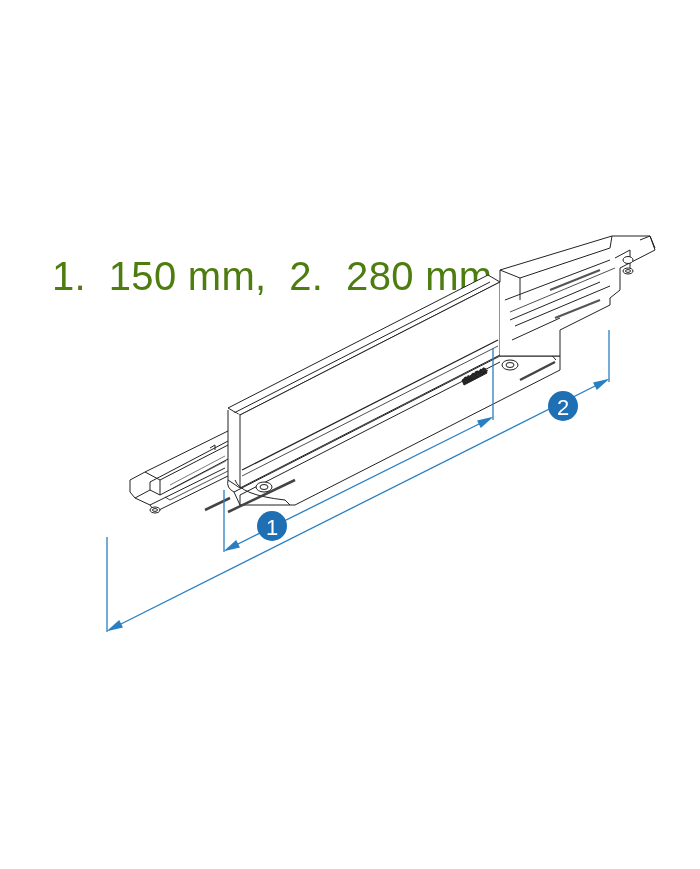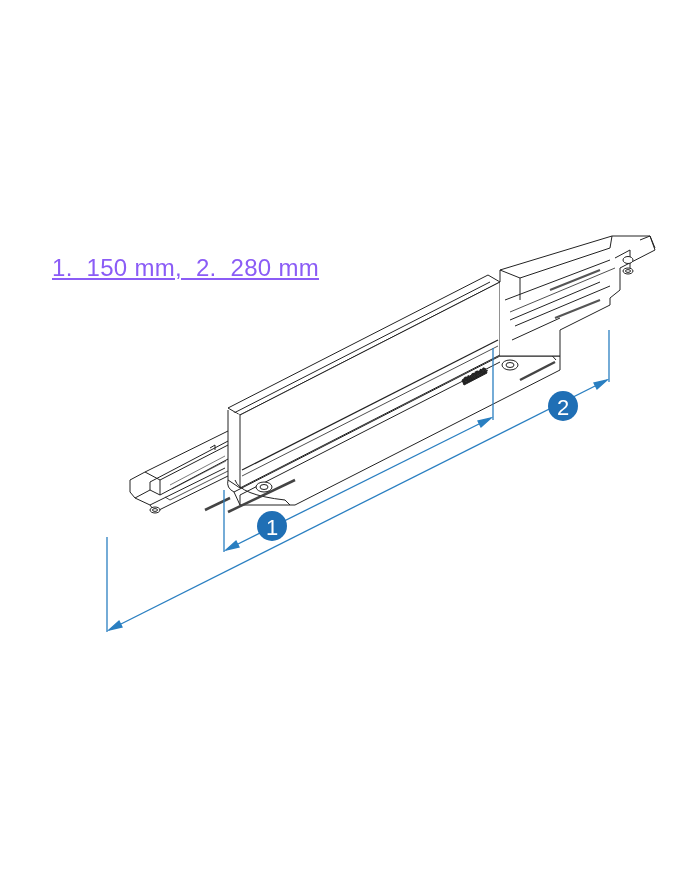--- a/index.html
+++ b/index.html
@@ -1,17 +1,17 @@
 <!DOCTYPE html>
 <html><head>
 <meta charset="utf-8">
 <style>
   html, body { margin: 0; padding: 0; background: #ffffff; }
   body { width: 700px; height: 869px; position: relative; overflow: hidden; font-family: "Liberation Sans", sans-serif; }
-  .caption { position: absolute; left: 52px; top: 254px; font-size: 24px; color: #8b5cf6; letter-spacing: 0.3px; white-space: pre; text-decoration: underline; }
+  .caption { position: absolute; left: 52px; top: 254px; font-size: 40px; color: #4d7c0f; letter-spacing: 0.3px; white-space: pre; }
   svg.drawing { position: absolute; left: 0; top: 0; }
   .badge-text { font-family: "Liberation Sans", sans-serif; font-size: 22px; fill: #ffffff; text-anchor: middle; dominant-baseline: central; }
   .brand-text { font-family: "Liberation Sans", sans-serif; font-size: 6px; font-weight: bold; fill: #ffffff; }
 </style>
 </head>
 <body>
 
 <div class="caption">1.  150 mm,  2.  280 mm</div>
 
 <svg class="drawing" width="700" height="869" viewBox="0 0 700 869">

